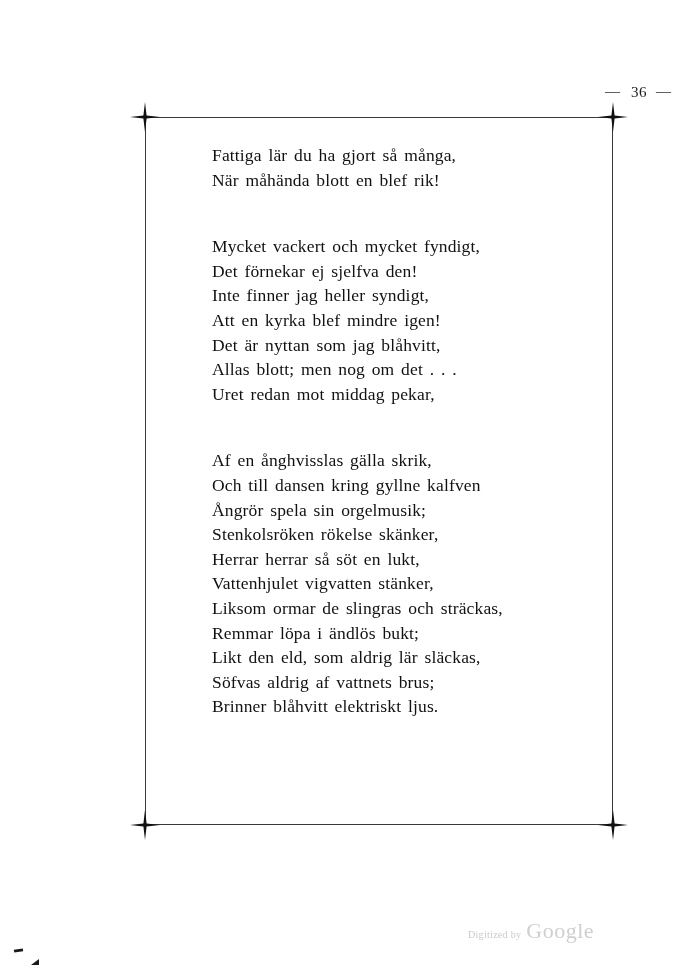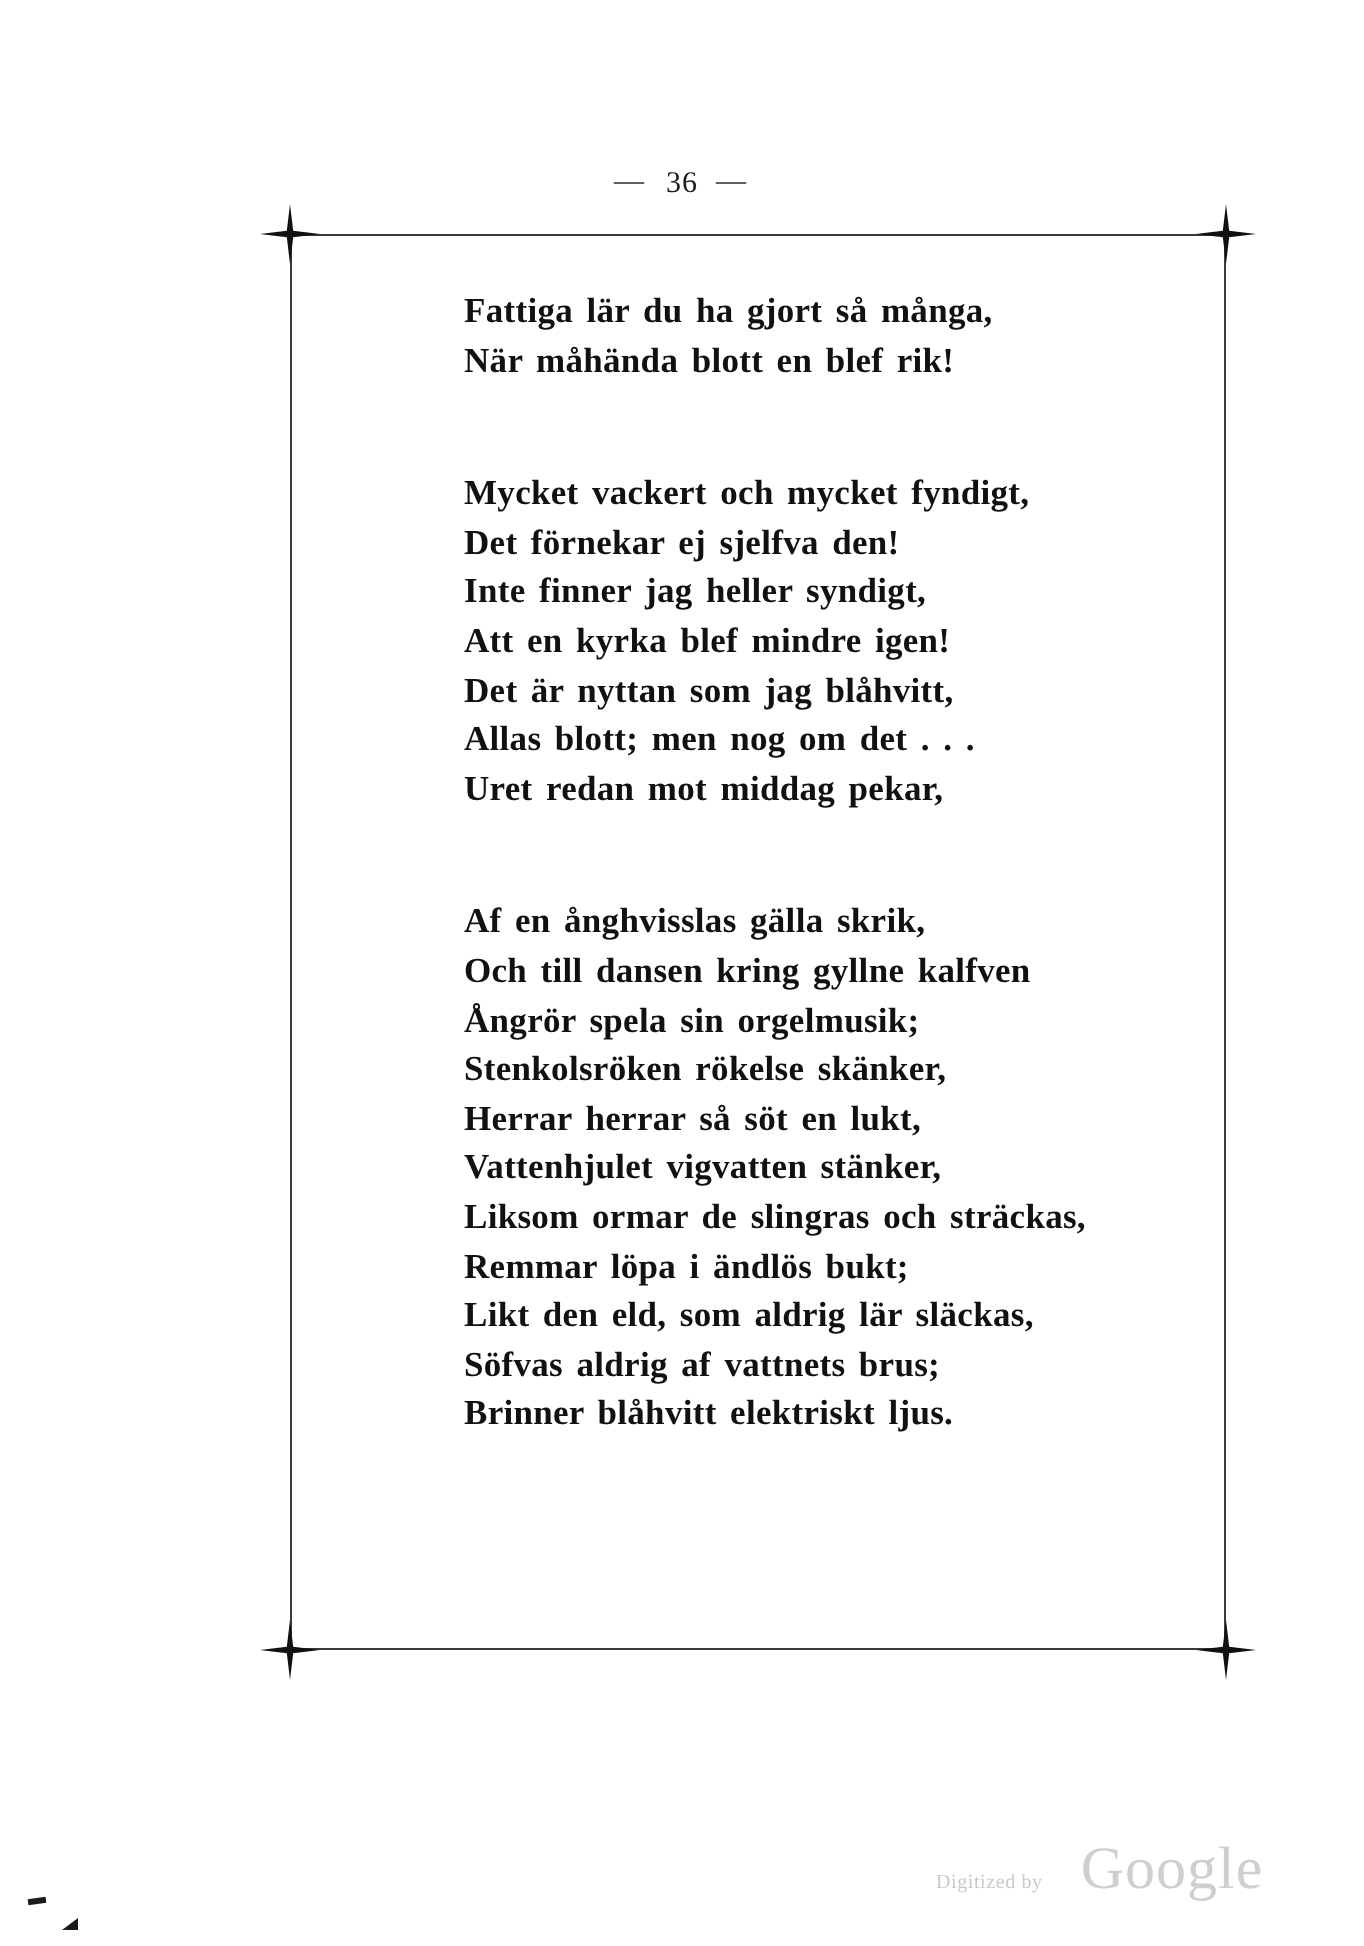--- a/index.html
+++ b/index.html
@@ -19,21 +19,21 @@
     color: #000000;
     -webkit-font-smoothing: antialiased;
   }
 
   
   #page-number {
     position: absolute;
     top: 84px;
     left: 0;
     width: 682px;
-    text-align: center;
+    text-align: right;
     font-size: 15px;
     letter-spacing: 2px;
     color: #1c1c1c;
   }
   #page-number .dash {
     display: inline-block;
     margin: 0 9px;
     color: #2a2a2a;
     position: relative;
     top: -1px;
@@ -71,24 +71,23 @@
     pointer-events: none;
   }
   .corner-star.tl { left: 0;    top: 0; }
   .corner-star.tr { left: 100%; top: 0; }
   .corner-star.bl { left: 0;    top: 100%; }
   .corner-star.br { left: 100%; top: 100%; }
 
   
   #poem {
     position: absolute;
-    left: 232px;
+    left: 212px;
     top: 143px;
     width: 380px;
-    font-weight: bold;
   }
   .stanza { margin: 0 0 42px 0; }
   .stanza:last-child { margin-bottom: 0; }
   .verse-line {
     font-size: 17.5px;
     line-height: 24.6px;
     white-space: pre;
     color: #111111;
     letter-spacing: 0.15px;
     word-spacing: 2.2px;
@@ -104,24 +103,24 @@
     white-space: nowrap;
     color: #c9c9c9;
   }
   #watermark .digitized-by {
     font-size: 10px;
     letter-spacing: 0.3px;
     color: #cacaca;
     vertical-align: baseline;
   }
   #watermark .google-mark {
-    font-size: 30px;
+    font-size: 22px;
     letter-spacing: 0.5px;
     color: #cfcfcf;
-    margin-left: 19px;
+    margin-left: 5px;
     vertical-align: baseline;
   }
 
   
   .artifact {
     position: absolute;
     background: #1a1a1a;
   }
   .artifact.a1 {
     left: 14px; top: 949px; width: 9px; height: 3px;

